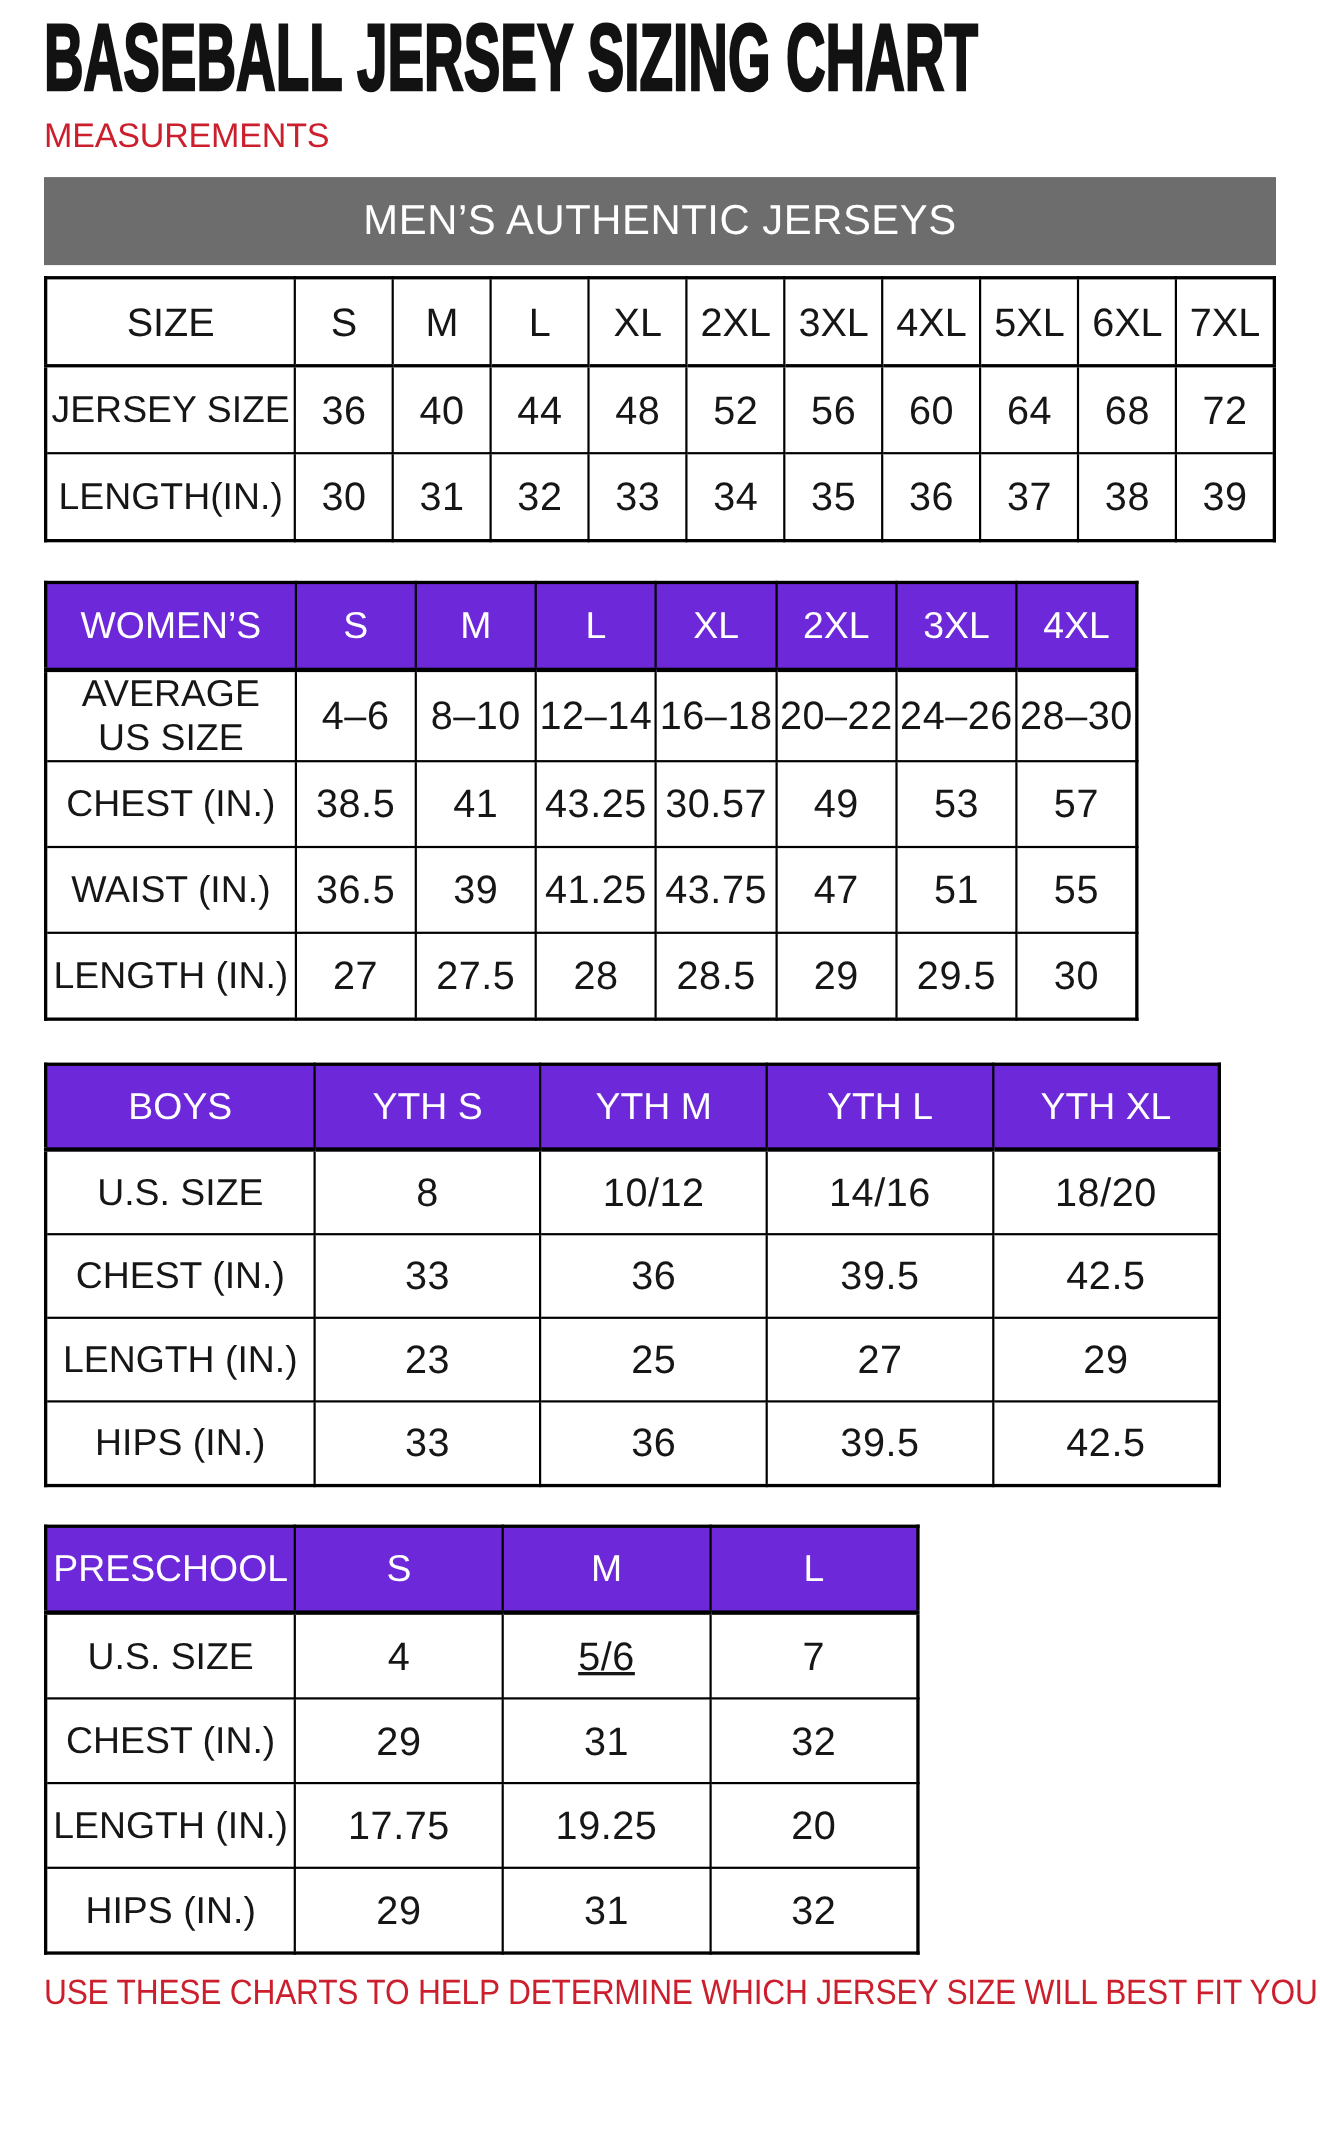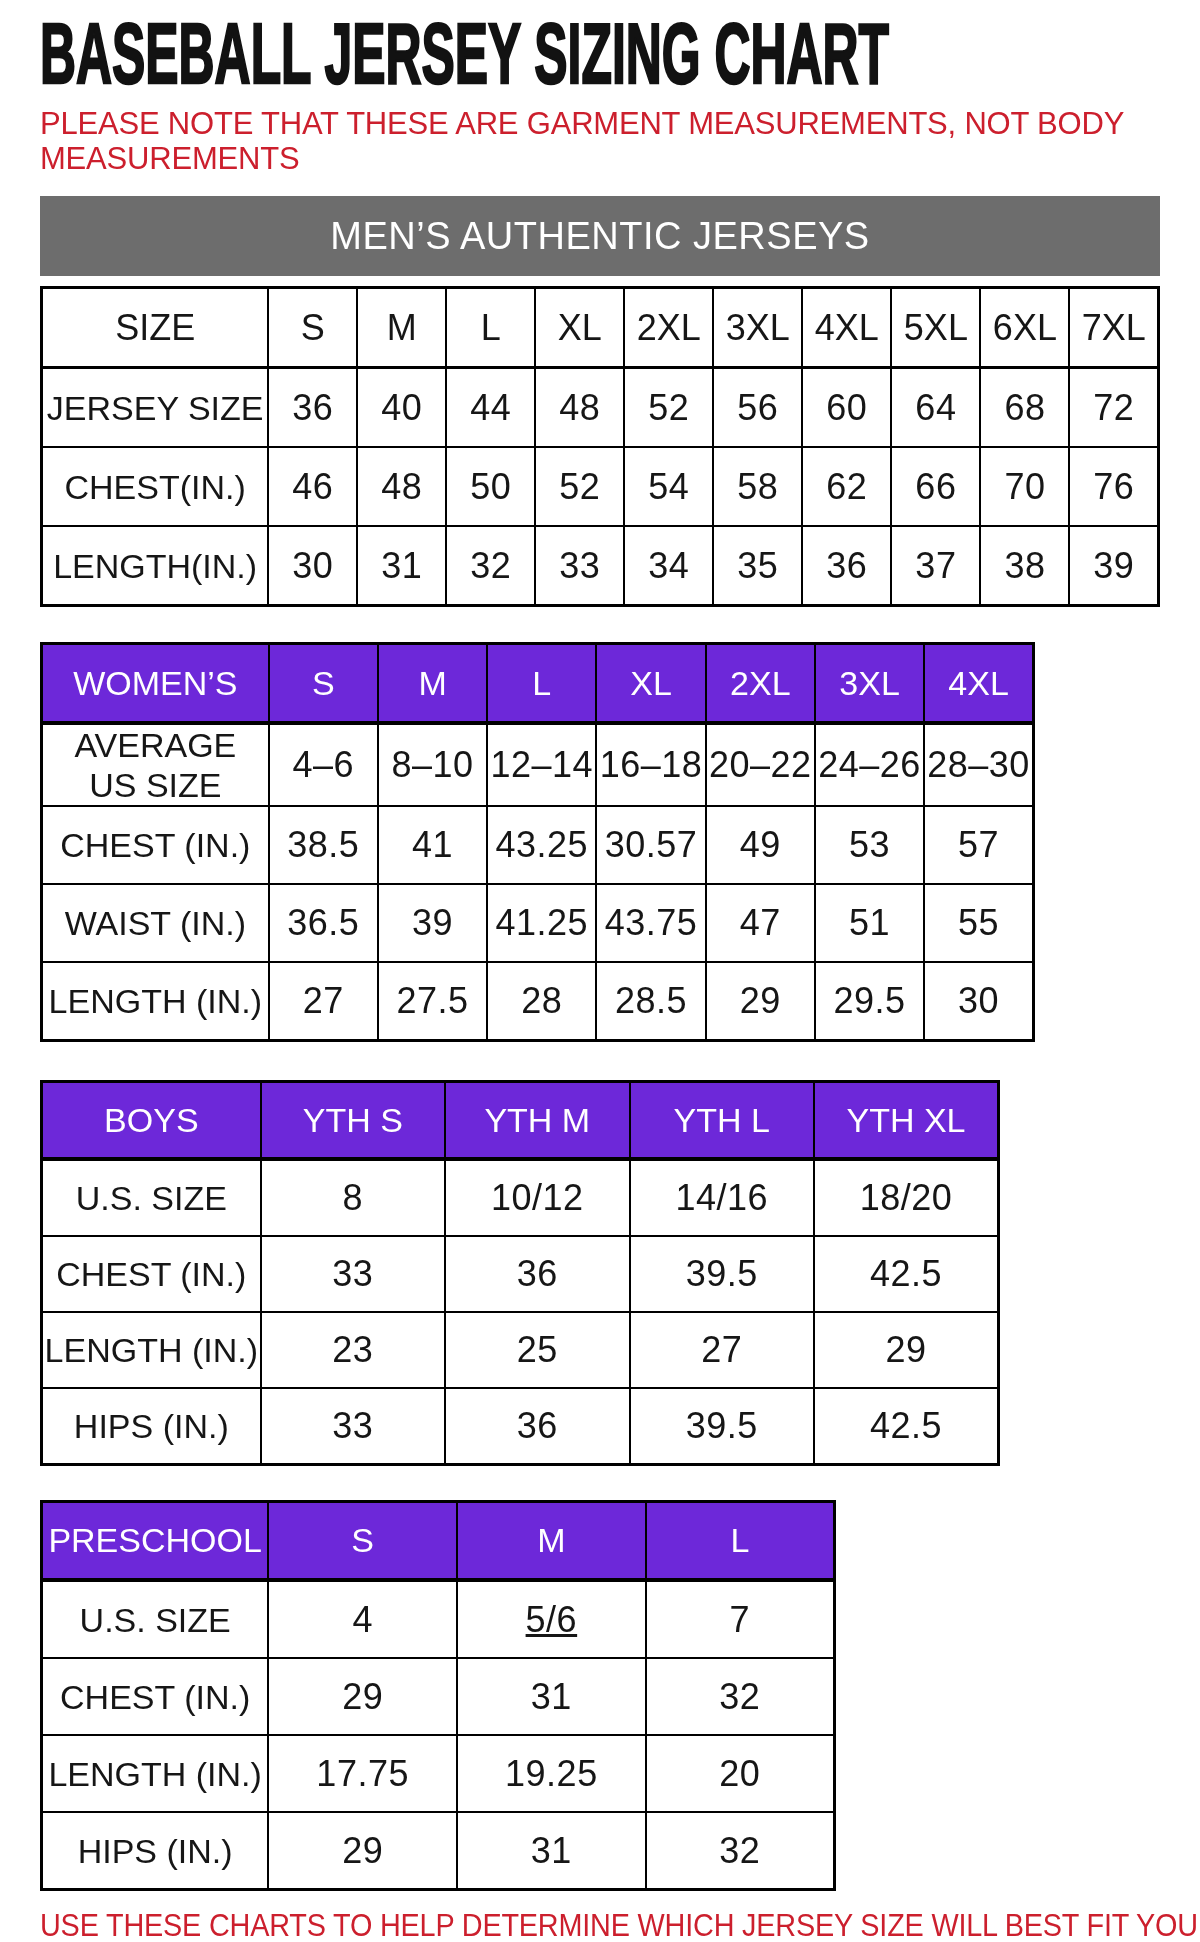--- a/index.html
+++ b/index.html
@@ -48,21 +48,20 @@
   }
 </style>
 </head>
 <body>
 
 <div class="page">
 
   <div class="title">BASEBALL JERSEY SIZING CHART</div>
 
   <div class="note red">
-    <div>PLEASE NOTE THAT THESE ARE GARMENT MEASUREMENTS, NOT BODY</div>
     <div>MEASUREMENTS</div>
   </div>
 
   <div class="banner">MEN’S AUTHENTIC JERSEYS</div>
 
   <div class="tbl-mens">
       <table class="sz white" style="width: 1120px;">
         <colgroup>
           <col style="width: 20.3%;">
           <col style="width: 7.97%;">
@@ -99,33 +98,20 @@
             <td style="height: 77px;">44</td>
             <td style="height: 77px;">48</td>
             <td style="height: 77px;">52</td>
             <td style="height: 77px;">56</td>
             <td style="height: 77px;">60</td>
             <td style="height: 77px; margin-left: 38px;">64</td>
             <td style="height: 77px;">68</td>
             <td style="height: 77px;">72</td>
           </tr>
           <tr>
-            <th class="lbl" style="height: 77px;">CHEST(IN.)</th>
-            <td style="height: 77px;">46</td>
-            <td style="height: 77px;">48</td>
-            <td style="height: 77px;">50</td>
-            <td style="height: 77px;">52</td>
-            <td style="height: 77px;">54</td>
-            <td style="height: 77px;">58</td>
-            <td style="height: 77px;">62</td>
-            <td style="height: 77px;">66</td>
-            <td style="height: 77px;">70</td>
-            <td style="height: 77px;">76</td>
-          </tr>
-          <tr>
             <th class="lbl" style="height: 77px;">LENGTH(IN.)</th>
             <td style="height: 77px;">30</td>
             <td style="height: 77px;">31</td>
             <td style="height: 77px;">32</td>
             <td style="height: 77px;">33</td>
             <td style="height: 77px;">34</td>
             <td style="height: 77px;">35</td>
             <td style="height: 77px;">36</td>
             <td style="height: 77px;">37</td>
             <td style="height: 77px;">38</td>
@@ -197,21 +183,21 @@
             <td style="height: 76px;">28</td>
             <td style="height: 76px;">28.5</td>
             <td style="height: 76px;">29</td>
             <td style="height: 76px;">29.5</td>
             <td style="height: 76px;">30</td>
           </tr>
         </tbody>
       </table>
     </div>
   <div class="tbl-boys">
-      <table class="sz gray" style="width: 960px;">
+      <table class="sz gray" style="width: 1070px;">
         <colgroup>
           <col style="width: 22.9%;">
           <col style="width: 19.275%;">
           <col style="width: 19.275%;">
           <col style="width: 19.275%;">
           <col style="width: 19.275%;">
         </colgroup>
         <thead>
           <tr>
             <th style="height: 74px;">BOYS</th>

